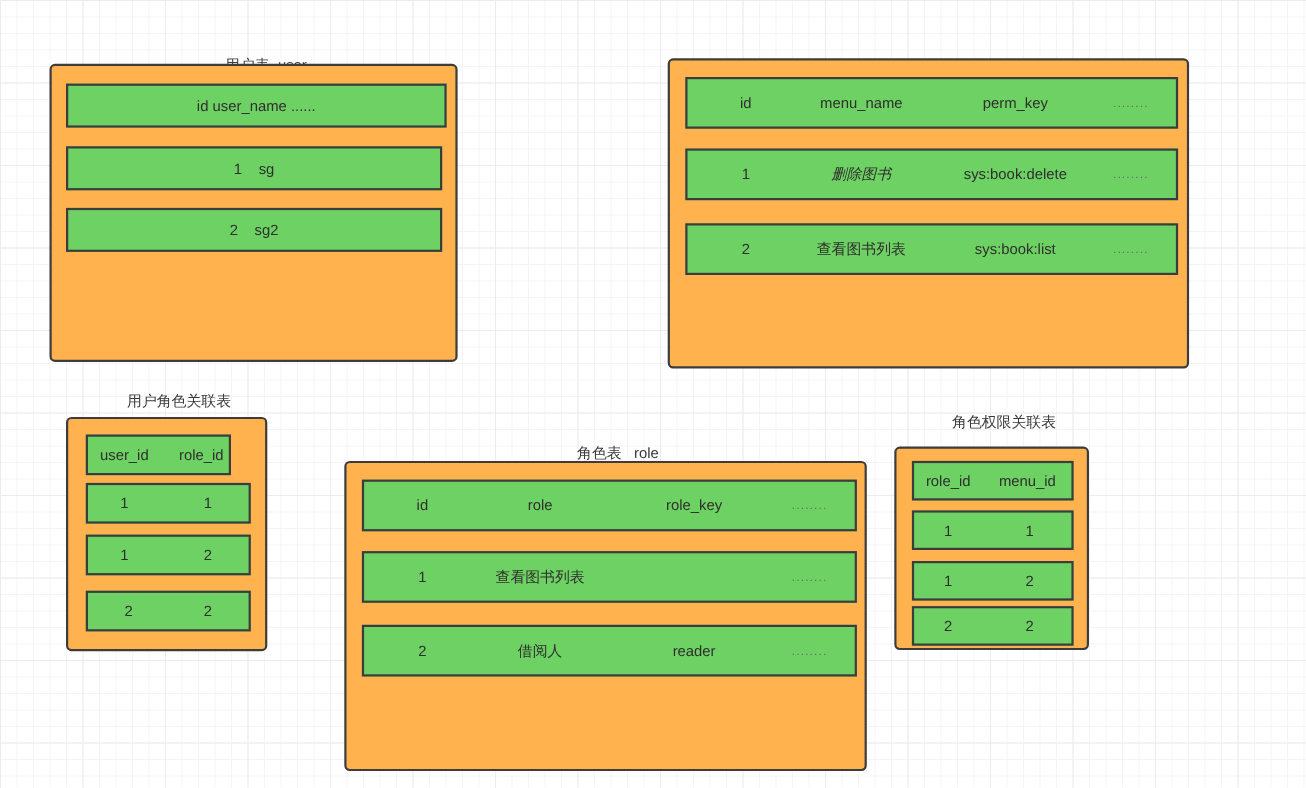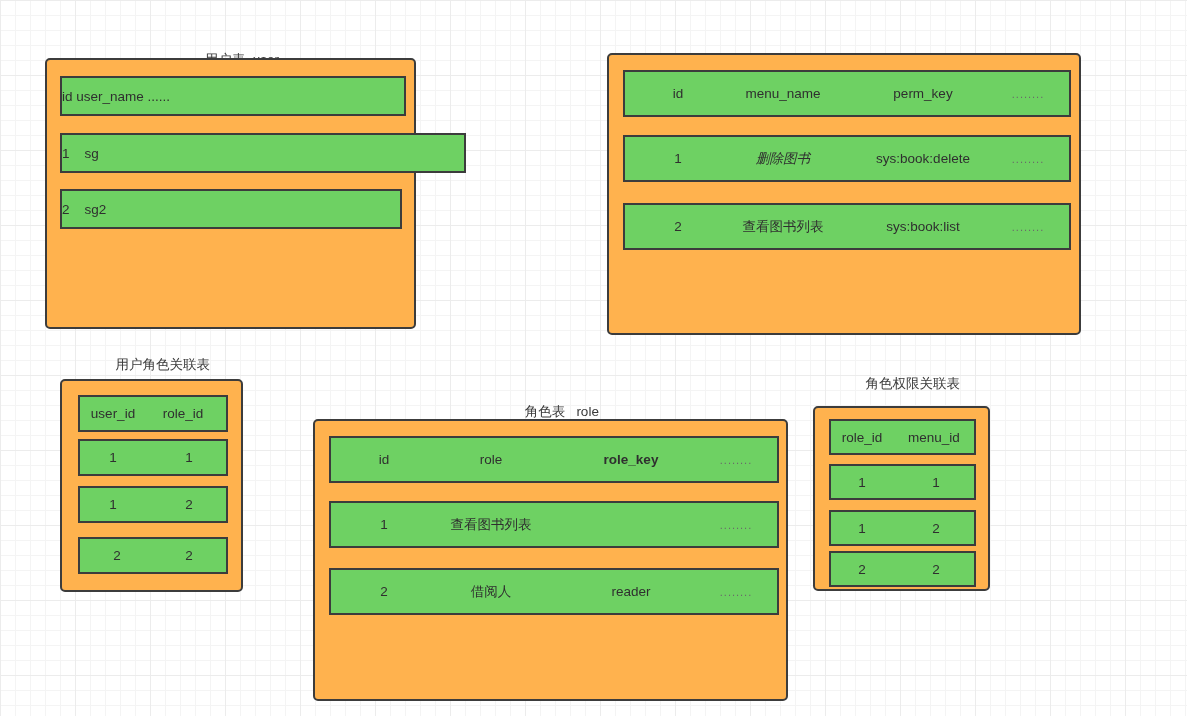--- a/index.html
+++ b/index.html
@@ -67,21 +67,21 @@
     border: 2.5px solid #3c3c3c;
     color: #2f2f2f;
     font-size: 13.5px;
     display: flex;
     align-items: center;
     white-space: pre;
   }
 
   
   .row.inline {
-    justify-content: flex-start;
+    justify-content: center;
   }
 
   
   .cell {
     position: absolute;
     top: 0;
     height: 100%;
     display: flex;
     align-items: center;
     justify-content: center;
@@ -99,21 +99,21 @@
 <div id="canvas">
 
   <div class="entity" style="left:45px; top:34px; width:371px; height:296px;">
     <div class="entity-title" style="top:0px;">
       <span>用户表  user</span>
     </div>
     <div class="box" style="left:0px; top:24px; width:371px; height:271px;">
       <div class="row inline" style="left:13px; top:16px; width:346px; height:40px;">
         <span>id user_name ......</span>
       </div>
-      <div class="row inline" style="left:13px; top:73px; width:406px; height:40px;">
+      <div class="row inline" style="left:13px; top:73px; width:342px; height:40px;">
         <span>1    sg</span>
       </div>
       <div class="row inline" style="left:13px; top:129px; width:342px; height:40px;">
         <span>2    sg2</span>
       </div>
     </div>
   </div>
 
   <div class="entity" style="left:607px; top:19px; width:474px; height:316px;">
     <div class="box" style="left:0px; top:34px; width:474px; height:282px;">
@@ -141,21 +141,21 @@
     </div>
   </div>
 
   <div class="entity" style="left:60px; top:339px; width:183px; height:253px;">
     <div class="entity-title" style="top:0px;">
       <span>用户角色关联表</span>
       <span class="t-line2">user_role</span>
     </div>
     <div class="box" style="left:0px; top:40px; width:183px; height:213px;">
 
-      <div class="row" style="left:16px; top:14px; width:150px; height:37px;">
+      <div class="row" style="left:16px; top:14px; width:132px; height:37px;">
         <span class="cell" style="left:2px;  width:62px;">user_id</span>
         <span class="cell" style="left:72px; width:62px;">role_id</span>
       </div>
 
       <div class="row" style="left:16px; top:58px; width:150px; height:37px;">
         <span class="cell" style="left:2px;  width:62px;">1</span>
         <span class="cell" style="left:78px; width:62px;">1</span>
       </div>
 
       <div class="row" style="left:16px; top:105px; width:150px; height:37px;">
@@ -172,21 +172,21 @@
 
   <div class="entity" style="left:273px; top:386px; width:475px; height:315px;margin-left:40px;">
     <div class="entity-title" style="top:0px;">
       <span>角色表   role</span>
     </div>
     <div class="box" style="left:0px; top:33px; width:475px; height:282px;">
 
       <div class="row" style="left:14px; top:15px; width:450px; height:47px;">
         <span class="cell" style="left:28px;  width:50px;">id</span>
         <span class="cell" style="left:90px;  width:140px;">role</span>
-        <span class="cell" style="left:230px; width:140px;font-weight:bold;">role_key</span>
+        <span class="cell" style="left:230px; width:140px;">role_key</span>
         <span class="cell dots" style="left:370px; width:70px;">........</span>
       </div>
 
       <div class="row" style="left:14px; top:80px; width:450px; height:47px;">
         <span class="cell" style="left:28px;  width:50px;">1</span>
         <span class="cell" style="left:90px;  width:140px;">查看图书列表</span>
         <span class="cell dots" style="left:370px; width:70px;">........</span>
       </div>
 
       <div class="row" style="left:14px; top:147px; width:450px; height:47px;">

